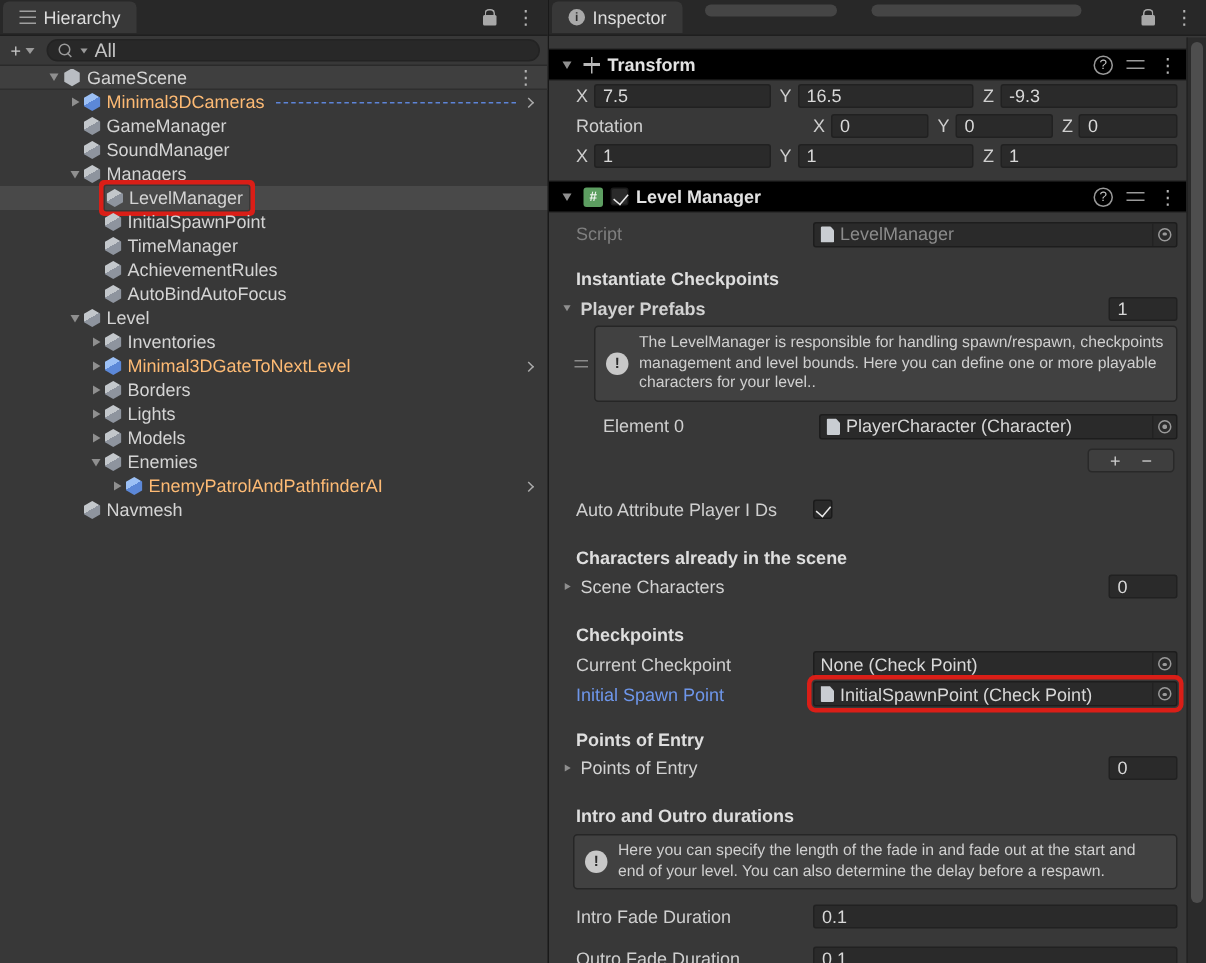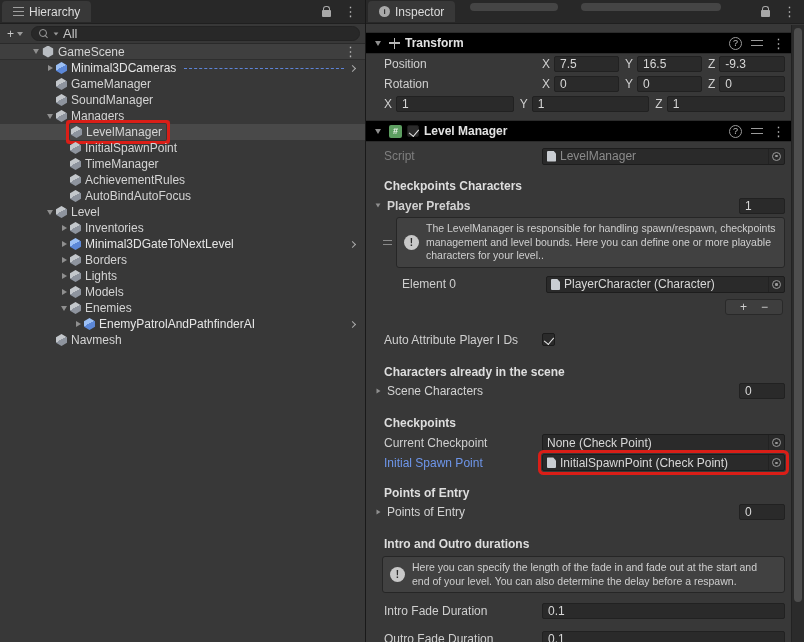--- a/index.html
+++ b/index.html
@@ -36,21 +36,21 @@
 .scene-row{background:#3f3f3f;border-bottom:1px solid #2e2e2e;height:16px}
 .d0{padding-left:30px}.d1{padding-left:44px}.d2{padding-left:58px}.d3{padding-left:72px}
 .fold{width:12px;flex:none;display:flex;justify-content:center;align-items:center}
 .tri{width:0;height:0;border-top:3.5px solid transparent;border-bottom:3.5px solid transparent;border-left:5px solid #8f8f8f}
 .tri.down{border-left:3.5px solid transparent;border-right:3.5px solid transparent;border-top:5px solid #8f8f8f;border-bottom:none}
 .tri.tiny{transform:scale(.8)}
 .cube{width:11px;height:12px;flex:none;margin-right:4px;clip-path:polygon(50% 0,100% 27%,100% 73%,50% 100%,0 73%,0 27%);background:linear-gradient(150deg,#c3c7cb 0 46%,#8e949e 46% 100%)}
 .cube.blue{background:linear-gradient(150deg,#9cc0f5 0 46%,#5c88d8 46% 100%)}
 .unity-icn{width:12px;height:12px;flex:none;margin-right:4px;clip-path:polygon(50% 0,93% 25%,93% 75%,50% 100%,7% 75%,7% 25%);background:#b9bdc2}
 .tlabel{white-space:nowrap;color:#d4d4d4}
-.prefab .tlabel{color:#e5e5e5}
+.prefab .tlabel{color:#fdba74}
 .dash{flex:1;border-top:1px dashed #5d84d8;margin:0 6px 0 8px;height:0}
 .chev{width:5px;height:5px;border-top:1.6px solid #aaa;border-right:1.6px solid #aaa;transform:rotate(45deg);flex:none;margin-left:auto;margin-right:2px}
 .chev.after-dash{margin-left:0}
 .annot-wrap{display:flex;align-items:center;padding:1px 4px 1px 1px;box-shadow:0 0 0 1px #383838,0 0 0 4px #da1e17;border-radius:1px}
 
 
 .inspector{width:438px;position:relative;flex:none}
 .icontent{flex:1;overflow:hidden;padding-right:13px}
 .gap4{height:4px}.gap6{height:6px}.gap8{height:8px}.gap10{height:10px}.gap12{height:12px}
 .comp-head{height:22px;background:#000000;border-top:1px solid #2b2b2b;border-bottom:1px solid #2b2b2b;display:flex;align-items:center;padding:0 6px;gap:5px}
@@ -306,21 +306,20 @@
         <span class="cross"></span>
         <span class="comp-title">Transform</span>
         <div class="head-right">
           <span class="qicon">?</span>
           <span class="sliders"></span>
           <span class="kebab">⋮</span>
         </div>
       </div>
 
       <div class="prow">
-        <span class="plabel">Position</span>
         <div class="vec">
           <div class="axis">
               <span class="axis-l">X</span>
               <input class="field" value="7.5" style="">
             </div>
           <div class="axis">
               <span class="axis-l">Y</span>
               <input class="field" value="16.5" style="">
             </div>
           <div class="axis">
@@ -385,21 +384,21 @@
         <div class="ofield dim">
           <span class="page"></span>
           <span class="of-text">LevelManager</span>
           <span class="picker">
               <span class="pdot"></span>
             </span>
         </div>
       </div>
 
       <div class="gap8"></div>
-      <div class="sect">Checkpoints Characters</div>
+      <div class="sect">Instantiate Checkpoints</div>
 
       <div class="frow">
         <span class="fold">
             <i class="tri down tiny"></i>
           </span>
         <span class="flabel bold">Player Prefabs</span>
         <input class="field sizef" value="1" style="">
       </div>
 
       <div class="el-help">

